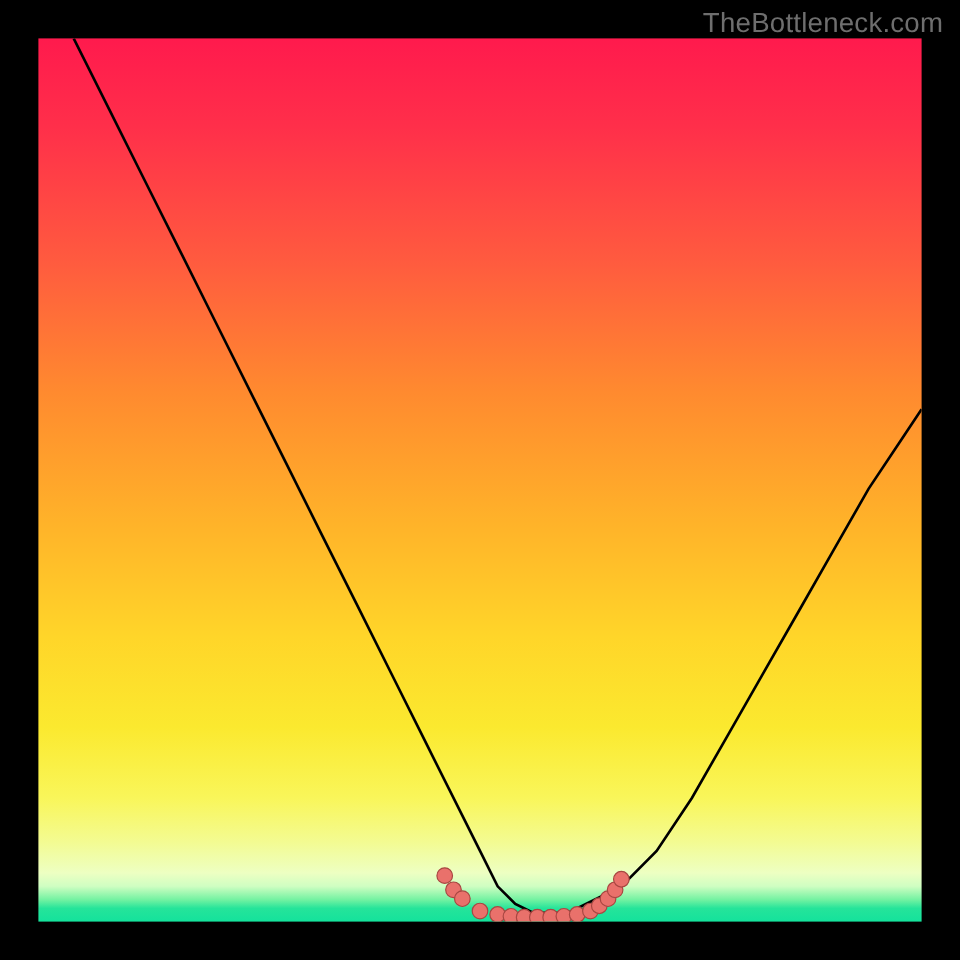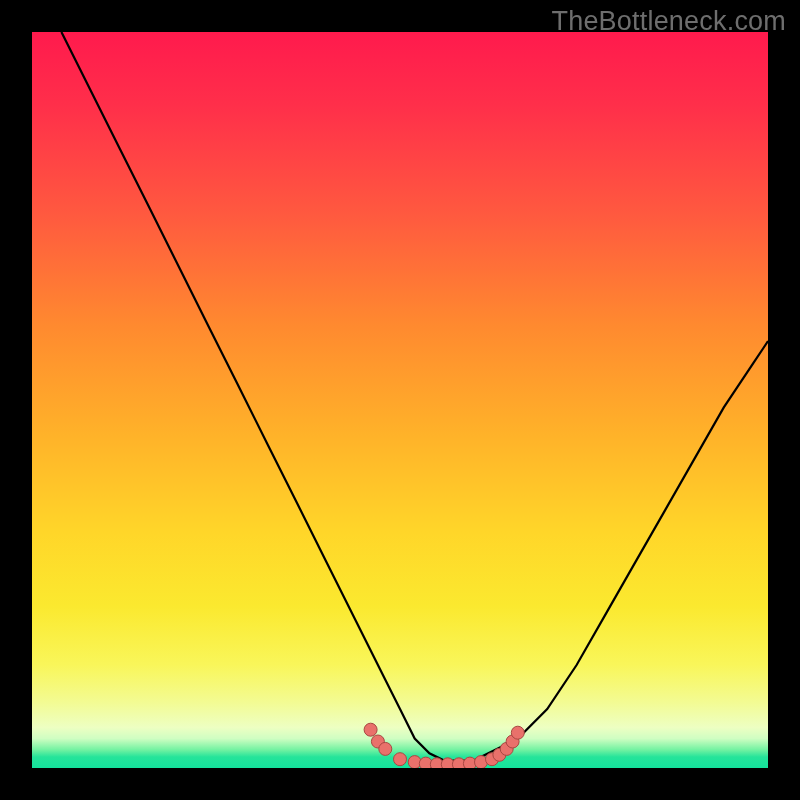--- a/index.html
+++ b/index.html
@@ -49,21 +49,21 @@
     left: 0;
     top: 0;
     width: 736px;
     height: 736px;
   }
   .watermark {
     position: absolute;
     top: 6px;
     right: 14px;
     color: #6e6e6e;
-    font-size: 27px;
+    font-size: 23px;
     font-weight: 400;
     letter-spacing: 0.2px;
   }
 </style>
 </head>
 <body>
 
 <div class="frame">
   <div class="plot">
     <svg class="curve-svg" viewBox="0 0 736 736" preserveAspectRatio="none">

